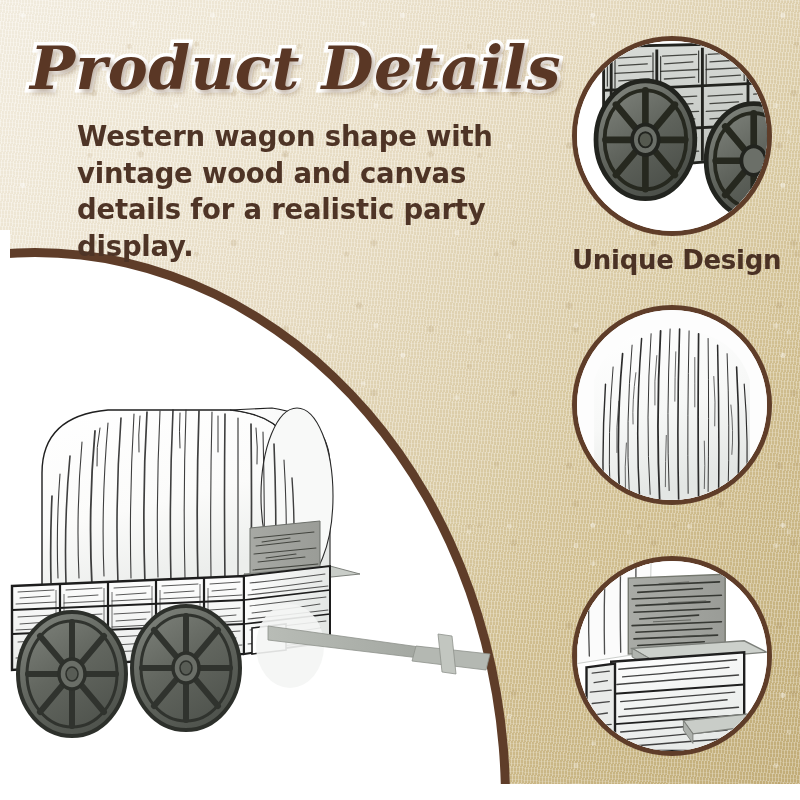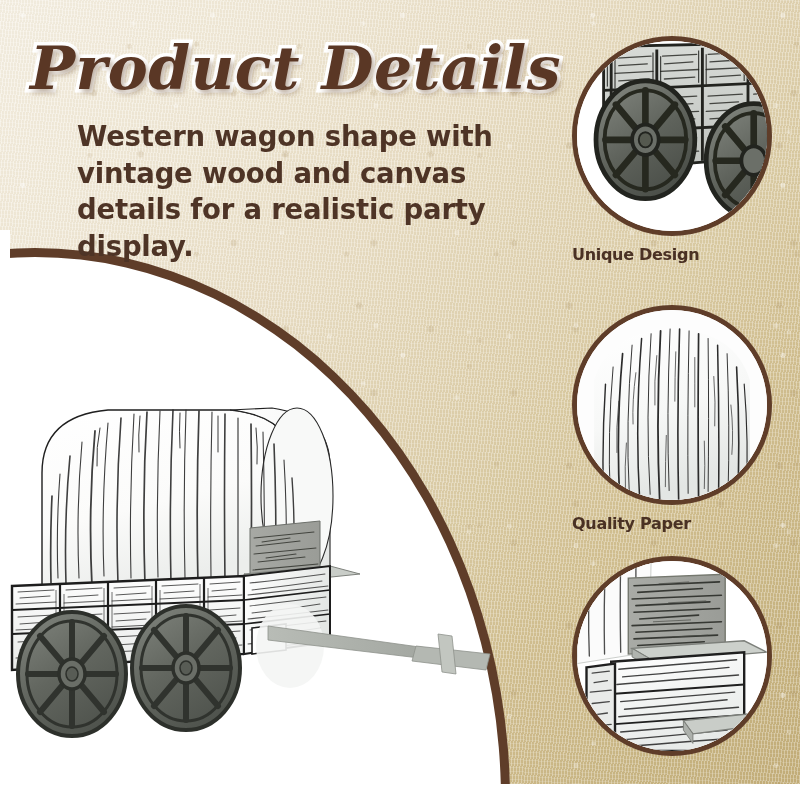--- a/index.html
+++ b/index.html
@@ -131,24 +131,24 @@
     width: 200px;
     height: 200px;
     border-radius: 50%;
     border: 5px solid #5f3d29;
     box-sizing: border-box;
     background: #ffffff;
     overflow: hidden;
   }
   .feature-caption {
     margin-top: 9px;
-    text-align: left;
+    text-align: right;
     font-family: "DejaVu Sans", sans-serif;
     font-weight: bold;
-    font-size: 16px;
+    font-size: 26px;
     color: #4a3124;
     letter-spacing: -0.3px;
     white-space: nowrap;
   }
   #feature-0 { left: 572px; top: 36px; }
   #feature-1 { left: 572px; top: 305px; }
   #feature-2 { left: 572px; top: 556px; }
 
   
   .thumb-svg { position: absolute; inset: 0; width: 100%; height: 100%; }
@@ -562,21 +562,20 @@
           <path d="M104,44 Q103,72 103,96"></path>
           <path d="M124,50 Q124,78 124,102"></path>
           <path d="M144,70 Q146,98 145,122"></path>
           <path d="M162,100 Q165,128 163,152"></path>
           <path d="M52,140 Q50,166 51,188"></path>
           <path d="M94,132 Q93,160 93,186"></path>
           <path d="M134,138 Q135,164 134,188"></path>
         </g>
       </svg>
     </div>
-    <div class="feature-caption">Quality Paper</div>
   </div>
 
   <div class="feature" id="feature-2">
     <div class="feature-circle">
       <svg class="thumb-svg" viewBox="0 0 200 200" xmlns="http://www.w3.org/2000/svg">
         <defs>
           <linearGradient id="t3seat" x1="0" y1="0" x2="1" y2="0">
             <stop offset="0%" stop-color="#a9aba6"></stop>
             <stop offset="100%" stop-color="#9a9c97"></stop>
           </linearGradient>

